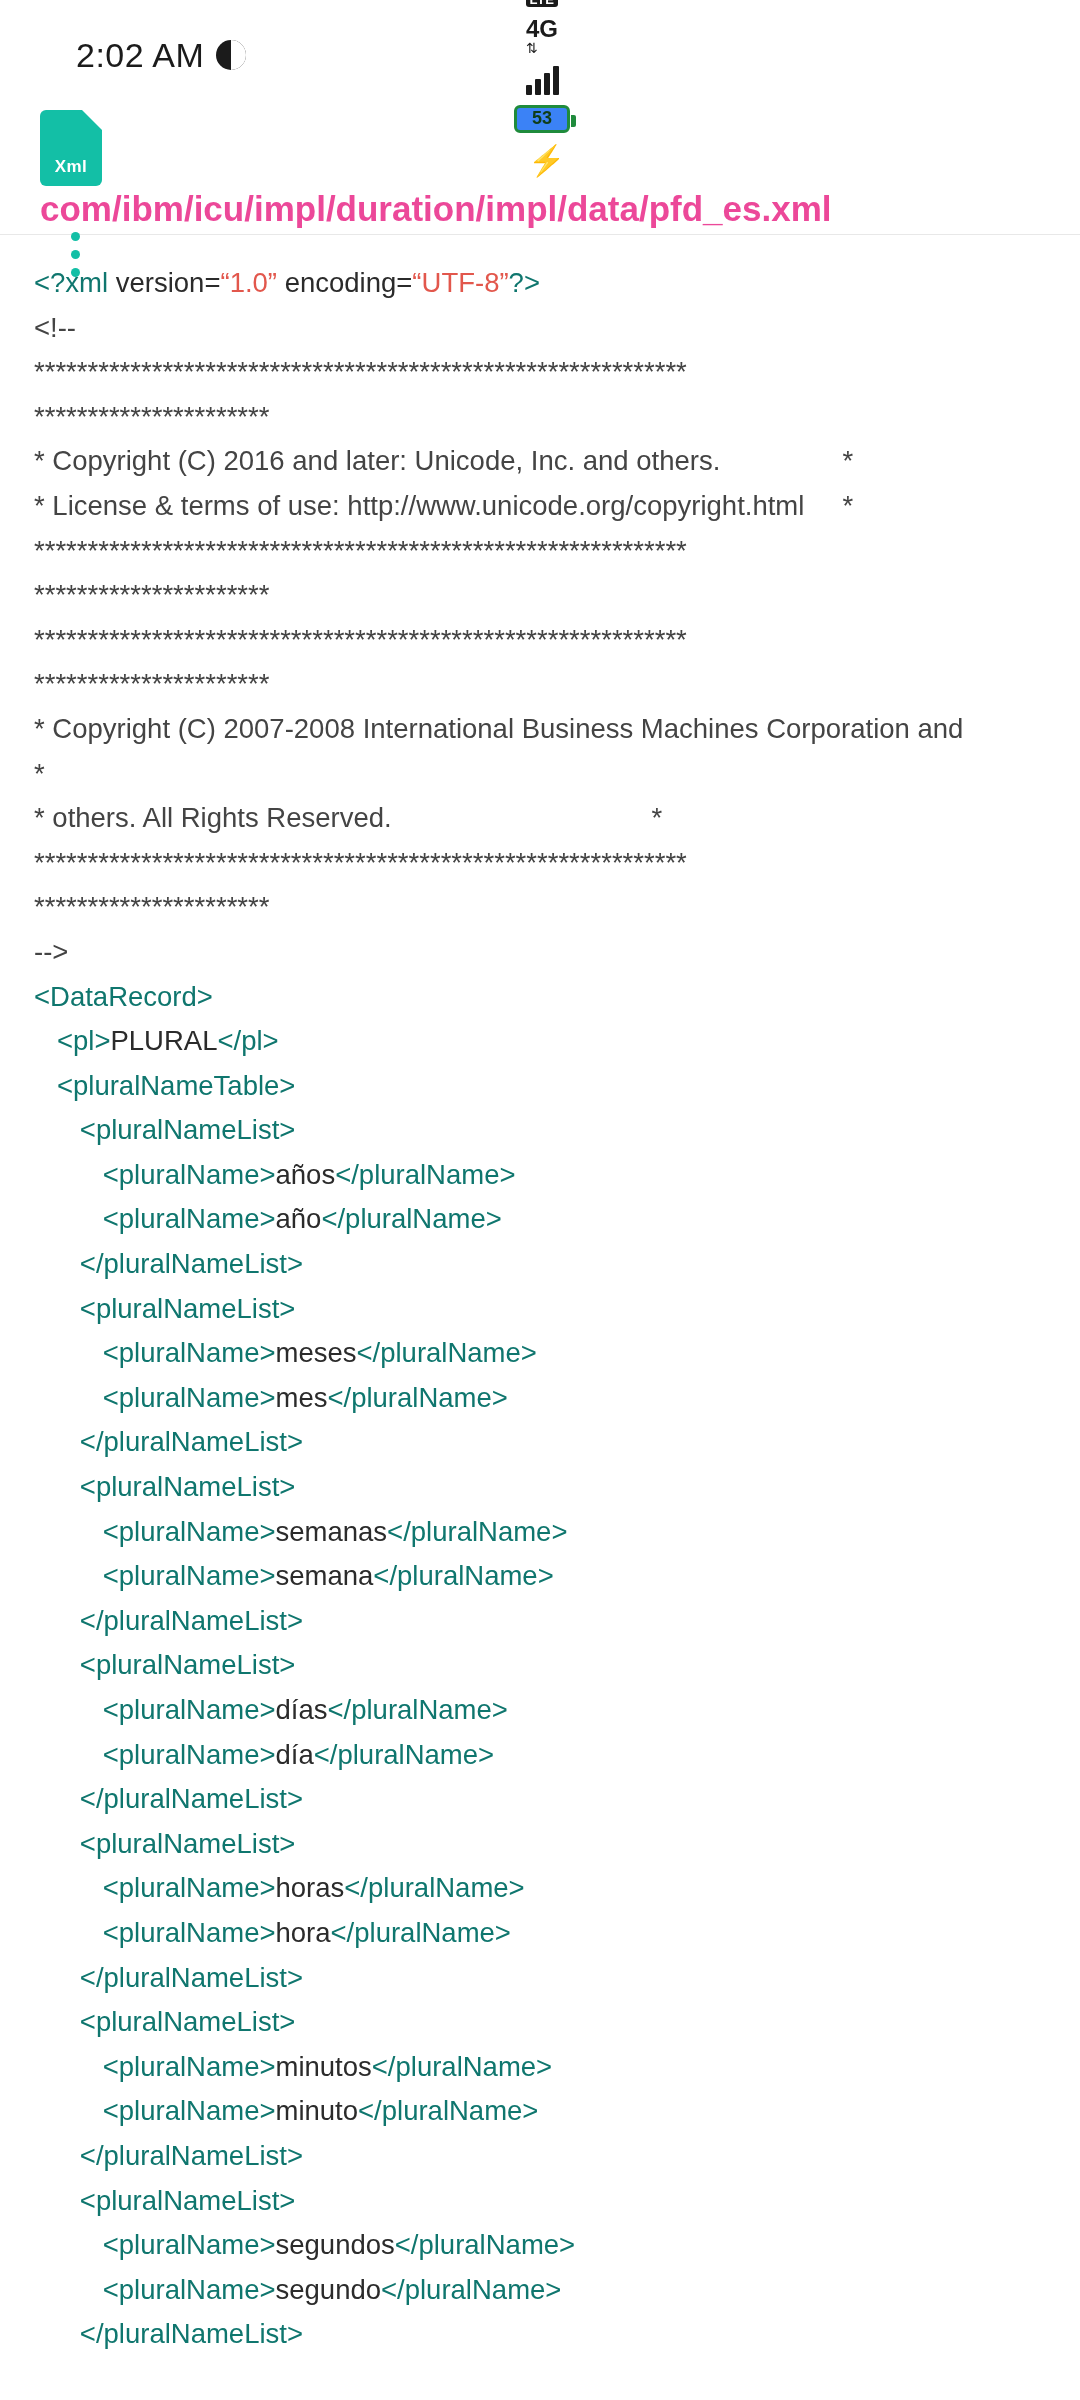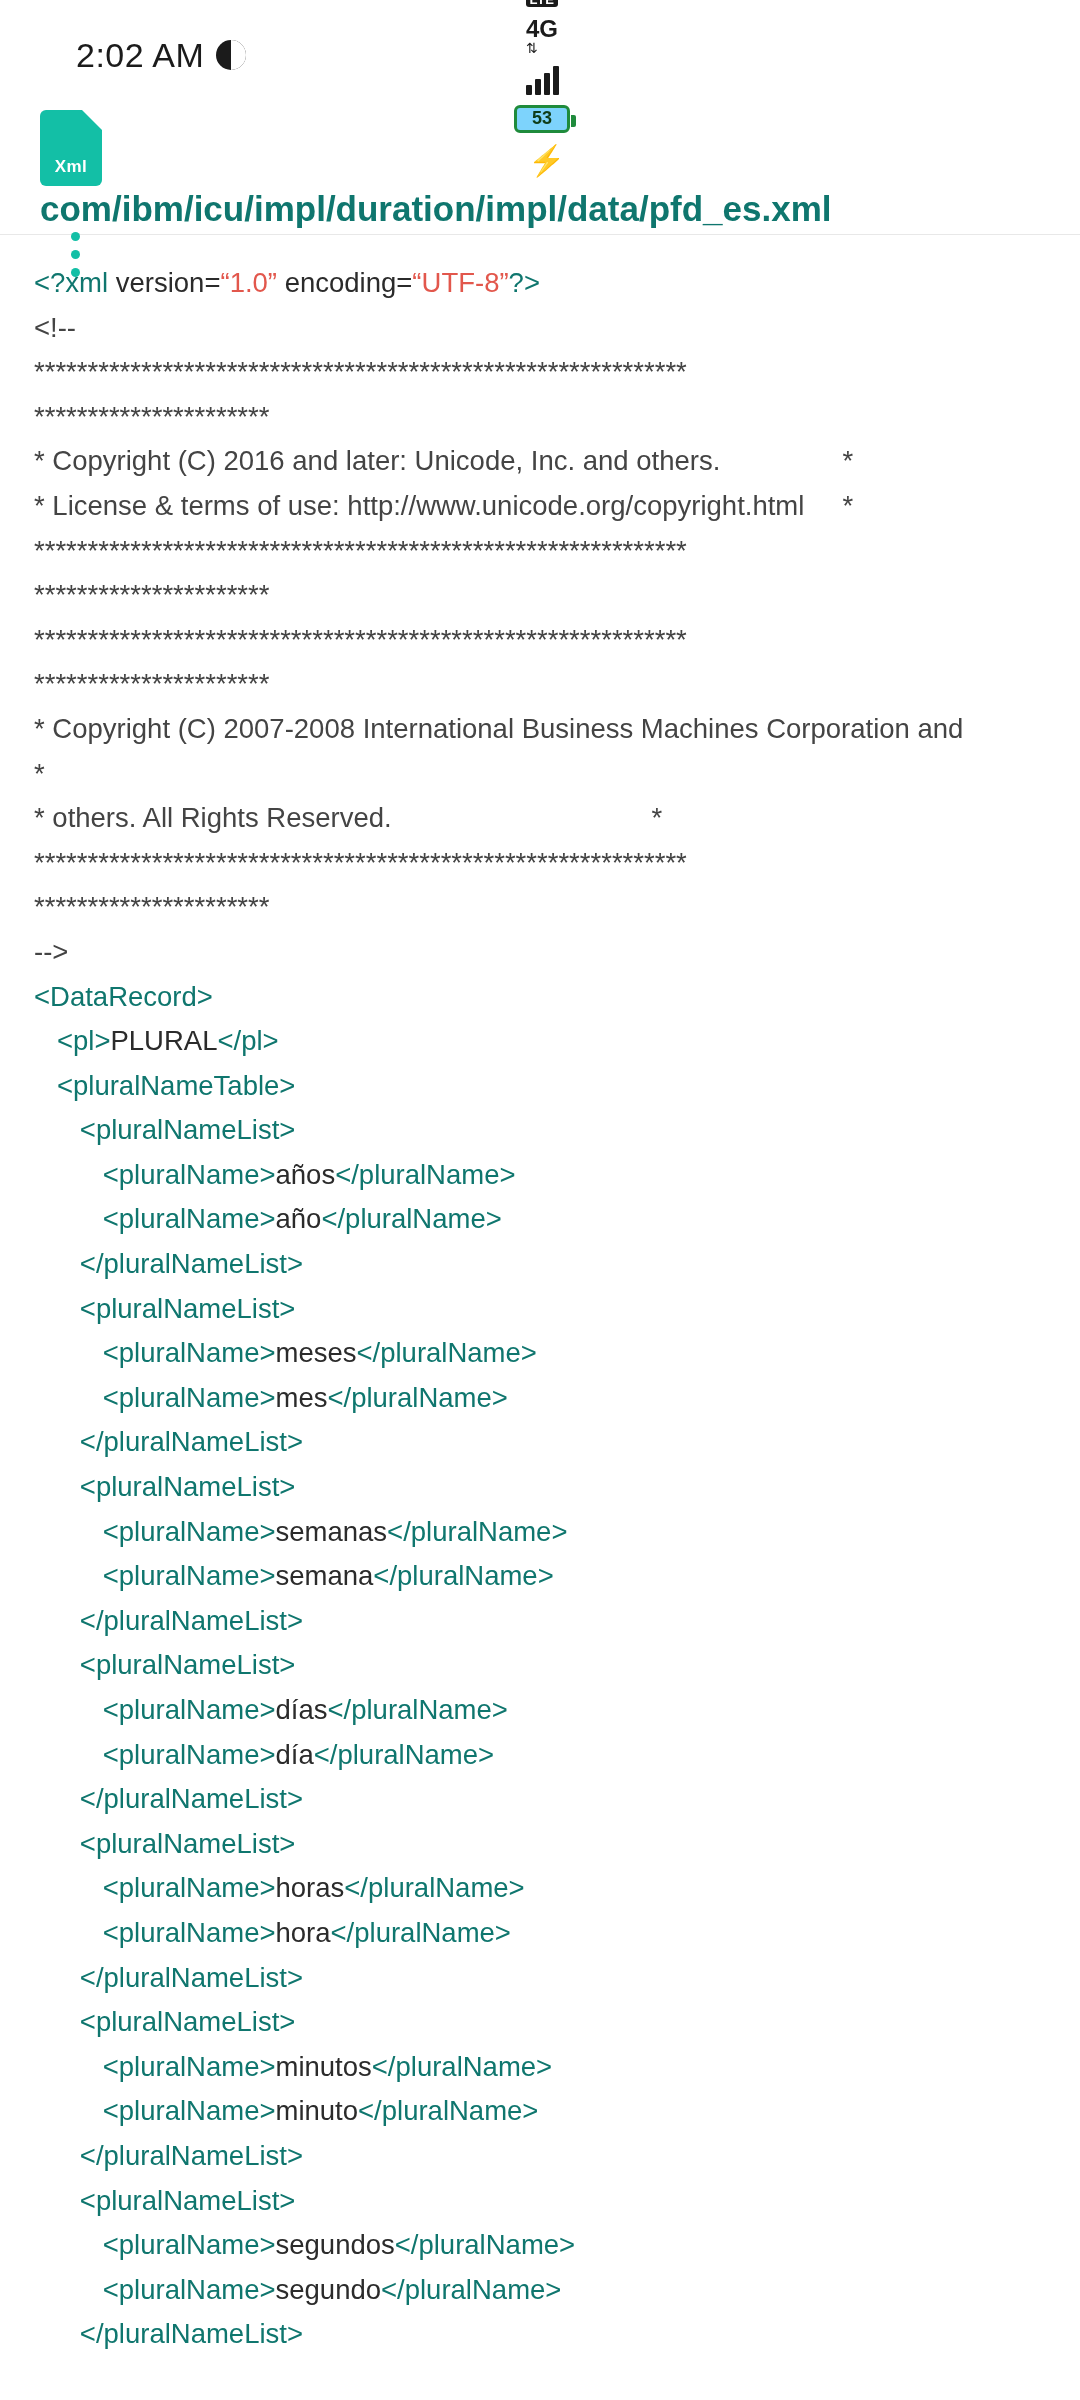--- a/index.html
+++ b/index.html
@@ -89,21 +89,21 @@
     border-radius: 1px;
   }
   .bars i:nth-child(1) { height: 10px; }
   .bars i:nth-child(2) { height: 16px; }
   .bars i:nth-child(3) { height: 22px; }
   .bars i:nth-child(4) { height: 29px; }
   .batt {
     width: 56px; height: 28px;
     border: 3px solid #1f8b3c;
     border-radius: 6px;
-    background: #7dd3fc;
+    background: #3b82f6;
     position: relative;
     display: flex;
     align-items: center;
     justify-content: center;
     color: #0f3d19;
     font-size: 18px;
     font-weight: bold;
   }
   .batt::after {
     content: "";
@@ -145,21 +145,21 @@
     left: 0; right: 0;
     bottom: 9px;
     text-align: center;
     color: #ffffff;
     font-size: 17px;
     font-weight: bold;
     letter-spacing: 0.4px;
   }
   .title {
     flex: 1 1 auto;
-    color: #0f766e;
+    color: #ec4899;
     font-size: 35px;
     font-weight: bold;
     line-height: 1.32;
     word-break: break-all;
   }
   .kebab {
     width: 70px;
     display: flex;
     flex-direction: column;
     align-items: center;

